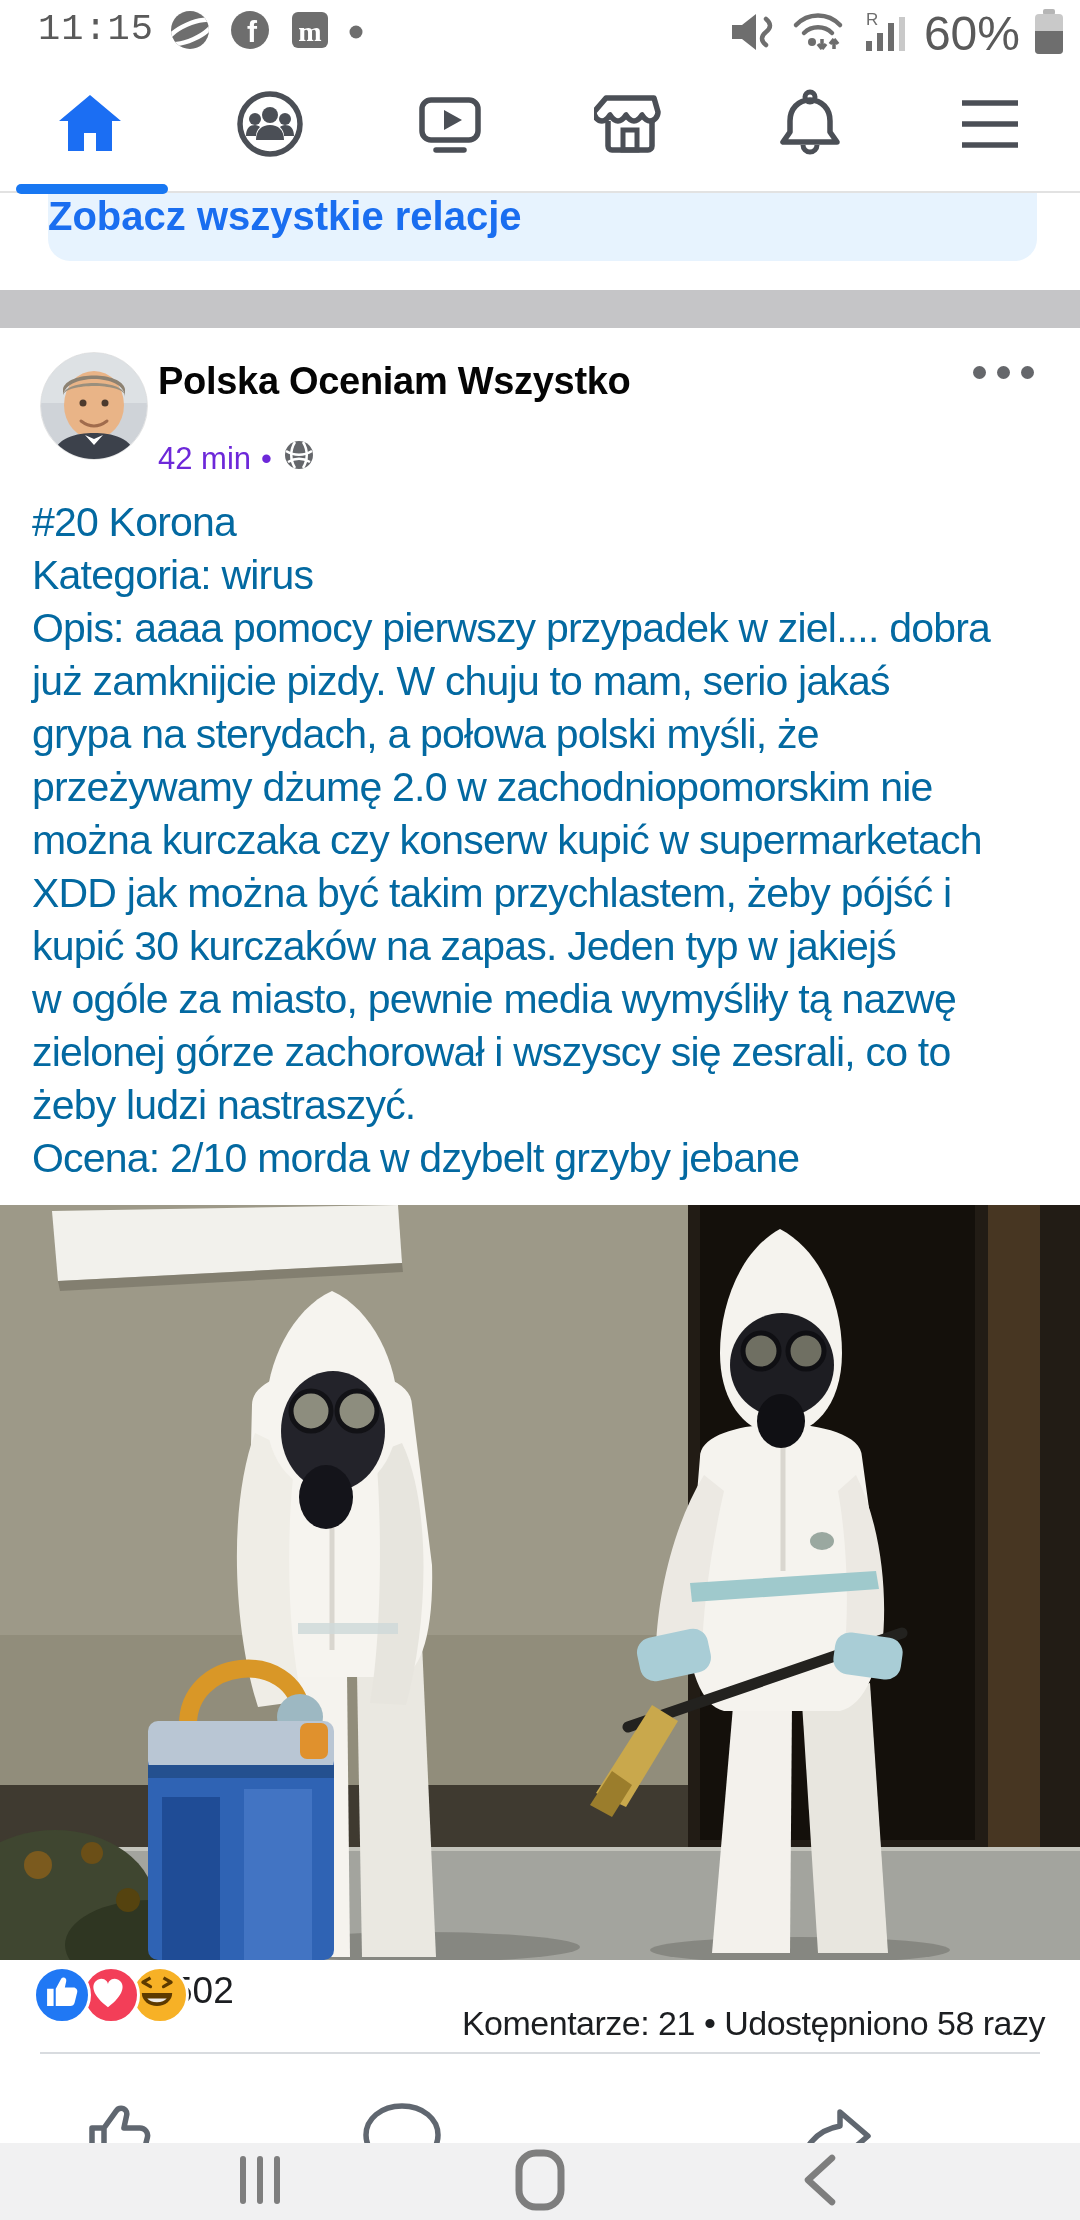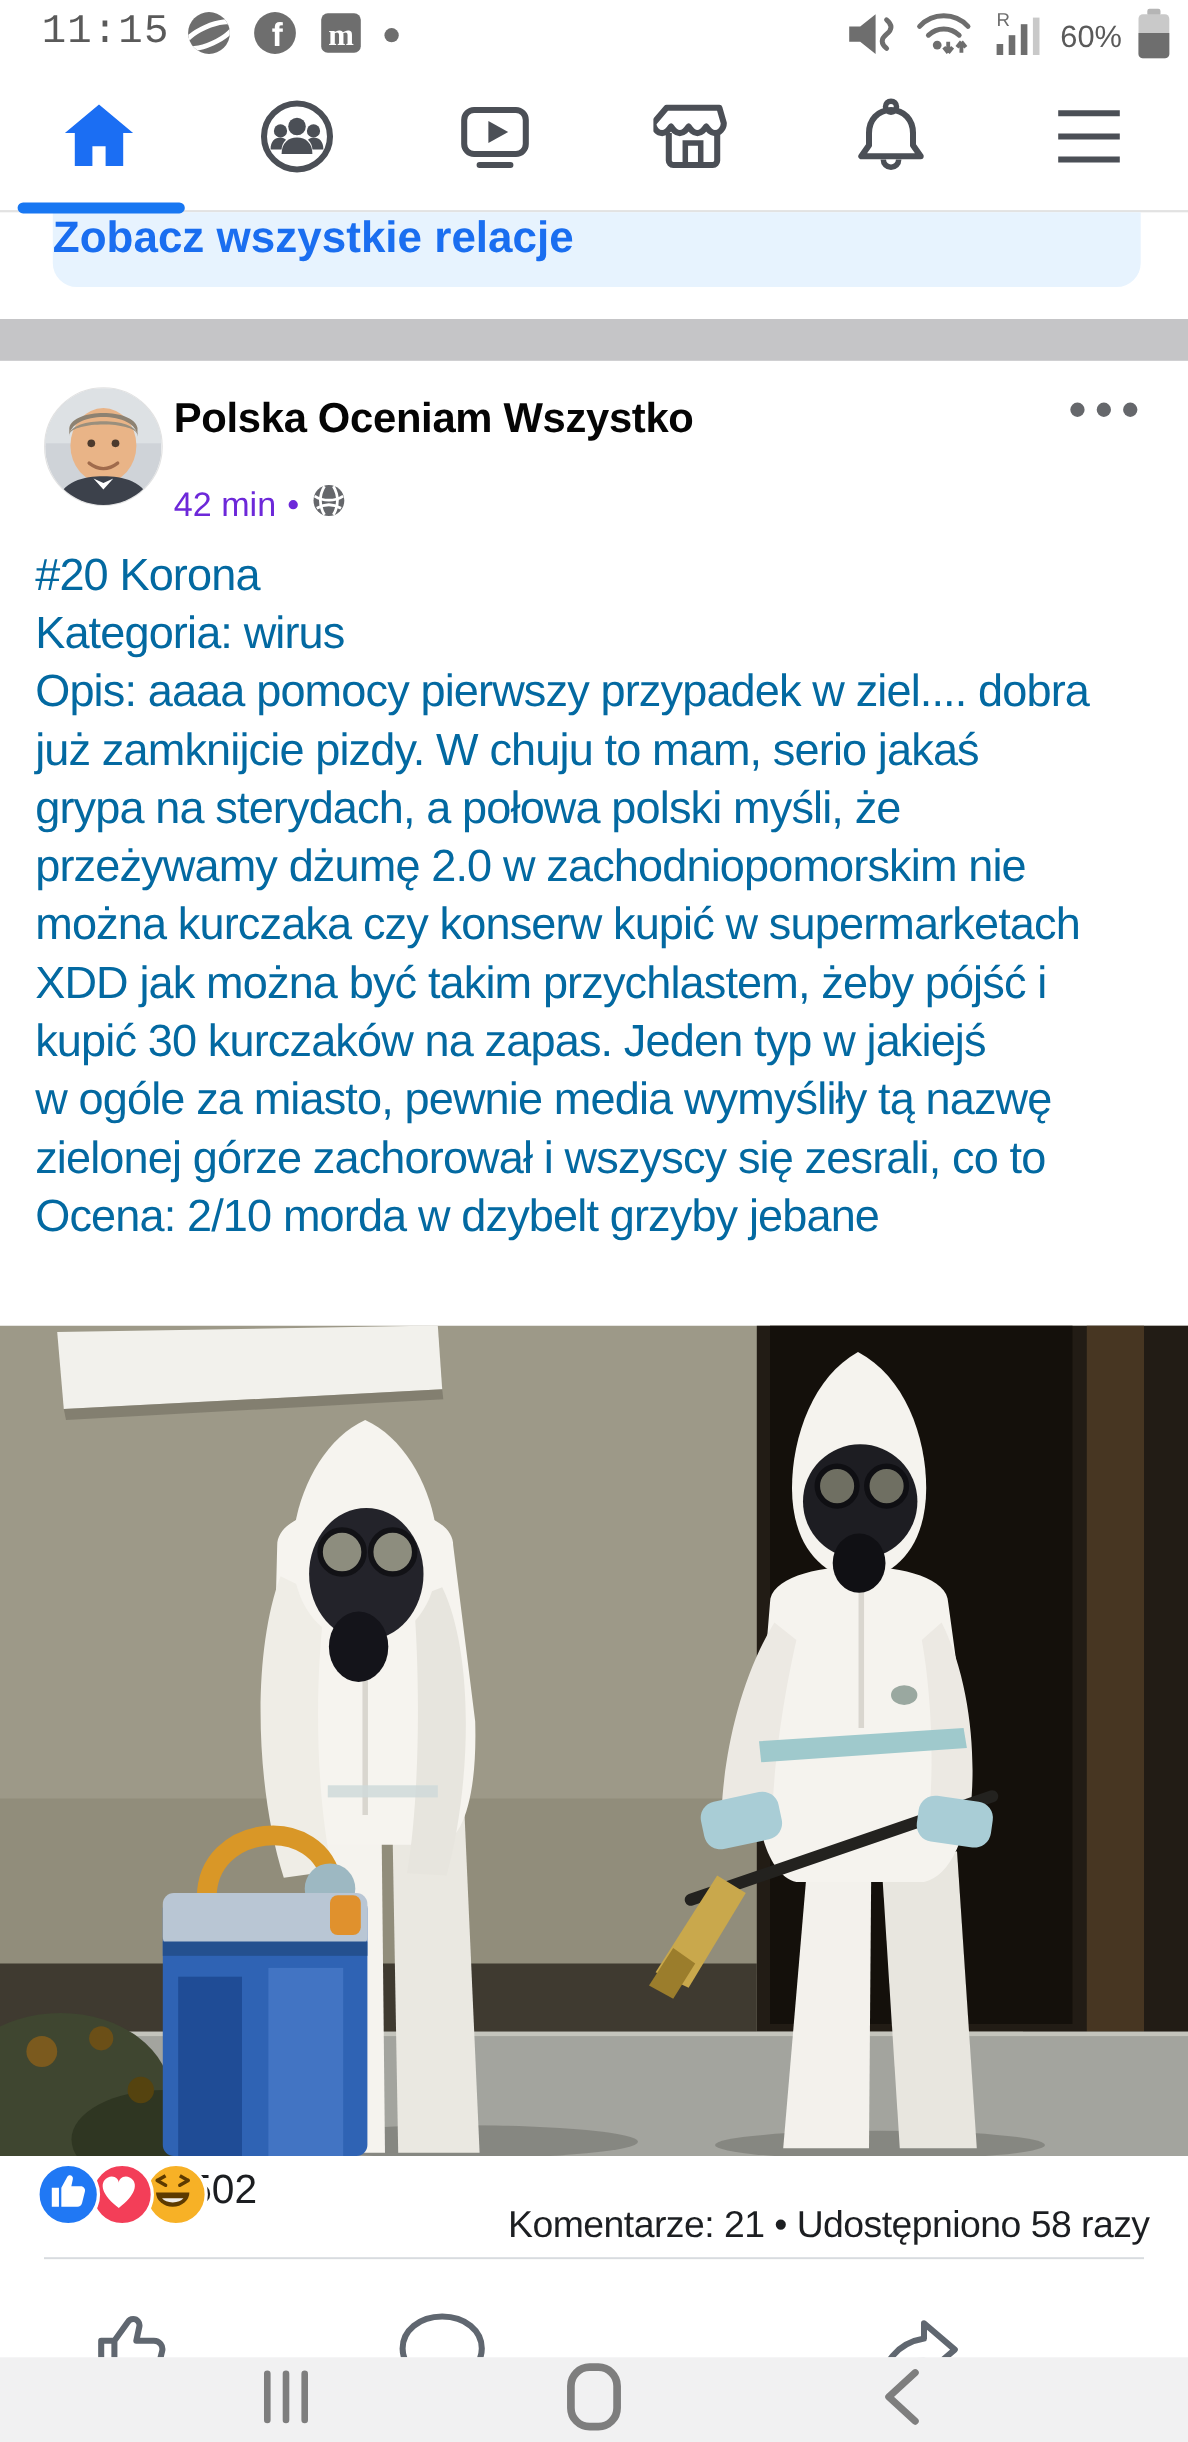--- a/index.html
+++ b/index.html
@@ -4,21 +4,21 @@
 <style>
   html,body{margin:0;padding:0;background:#fff;}
   .screen{position:relative;width:1080px;height:2220px;background:#fff;overflow:hidden;
           font-family:"Liberation Sans",sans-serif;color:#121212;}
 
   
   .status-bar{position:absolute;top:0;left:0;width:1080px;height:58px;background:#fff;}
   .sb-time{position:absolute;left:38px;top:8px;font-size:37px;color:#5a5a5a;letter-spacing:1px;font-family:Liberation Mono, monospace;}
   .sb-left-icons{position:absolute;left:168px;top:8px;display:flex;align-items:center;gap:16px;}
   .sb-right{position:absolute;right:14px;top:6px;display:flex;align-items:center;gap:12px;}
-  .sb-batt-text{font-size:28px;color:#5a5a5a;}
+  .sb-batt-text{font-size:48px;color:#5a5a5a;}
 
   
   .tab-bar{position:absolute;top:58px;left:0;width:1080px;height:136px;background:#fff;display:flex;}
   .tab{flex:1;display:flex;align-items:center;justify-content:center;position:relative;}
   .tab-underline{position:absolute;left:16px;top:184px;width:152px;height:10px;border-radius:6px;background:#1877f2;z-index:3;}
   .tab-hairline{position:absolute;left:0;top:191px;width:1080px;height:2px;background:#e2e2e2;}
 
   
   .stories-card{position:absolute;left:48px;top:193px;width:989px;height:68px;background:#e7f3fe;
                 border-radius:0 0 22px 22px;}
@@ -237,20 +237,21 @@
     <div>Kategoria: wirus</div>
     <div>Opis: aaaa pomocy pierwszy przypadek w ziel.... dobra</div>
     <div>już zamknijcie pizdy. W chuju to mam, serio jakaś</div>
     <div>grypa na sterydach, a połowa polski myśli, że</div>
     <div>przeżywamy dżumę 2.0  w zachodniopomorskim nie</div>
     <div>można kurczaka czy konserw kupić w supermarketach</div>
     <div>XDD jak można być takim przychlastem, żeby pójść i</div>
     <div>kupić 30 kurczaków na zapas. Jeden typ w jakiejś</div>
     <div>w ogóle za miasto, pewnie media wymyśliły tą nazwę</div>
     <div>zielonej górze zachorował i wszyscy się zesrali, co to</div>
+    <div>żeby ludzi nastraszyć.</div>
     <div>Ocena: 2/10 morda w dzybelt grzyby jebane</div>
   </div>
 
   <div class="post-photo">
     <svg width="1080" height="755" viewBox="0 0 1080 755">
 
       <rect width="1080" height="755" fill="#9d9988"></rect>
       <rect y="430" width="1080" height="160" fill="#918d7b"></rect>
 
       <polygon points="52,6 398,0 402,58 58,76" fill="#f2f1ec"></polygon>

